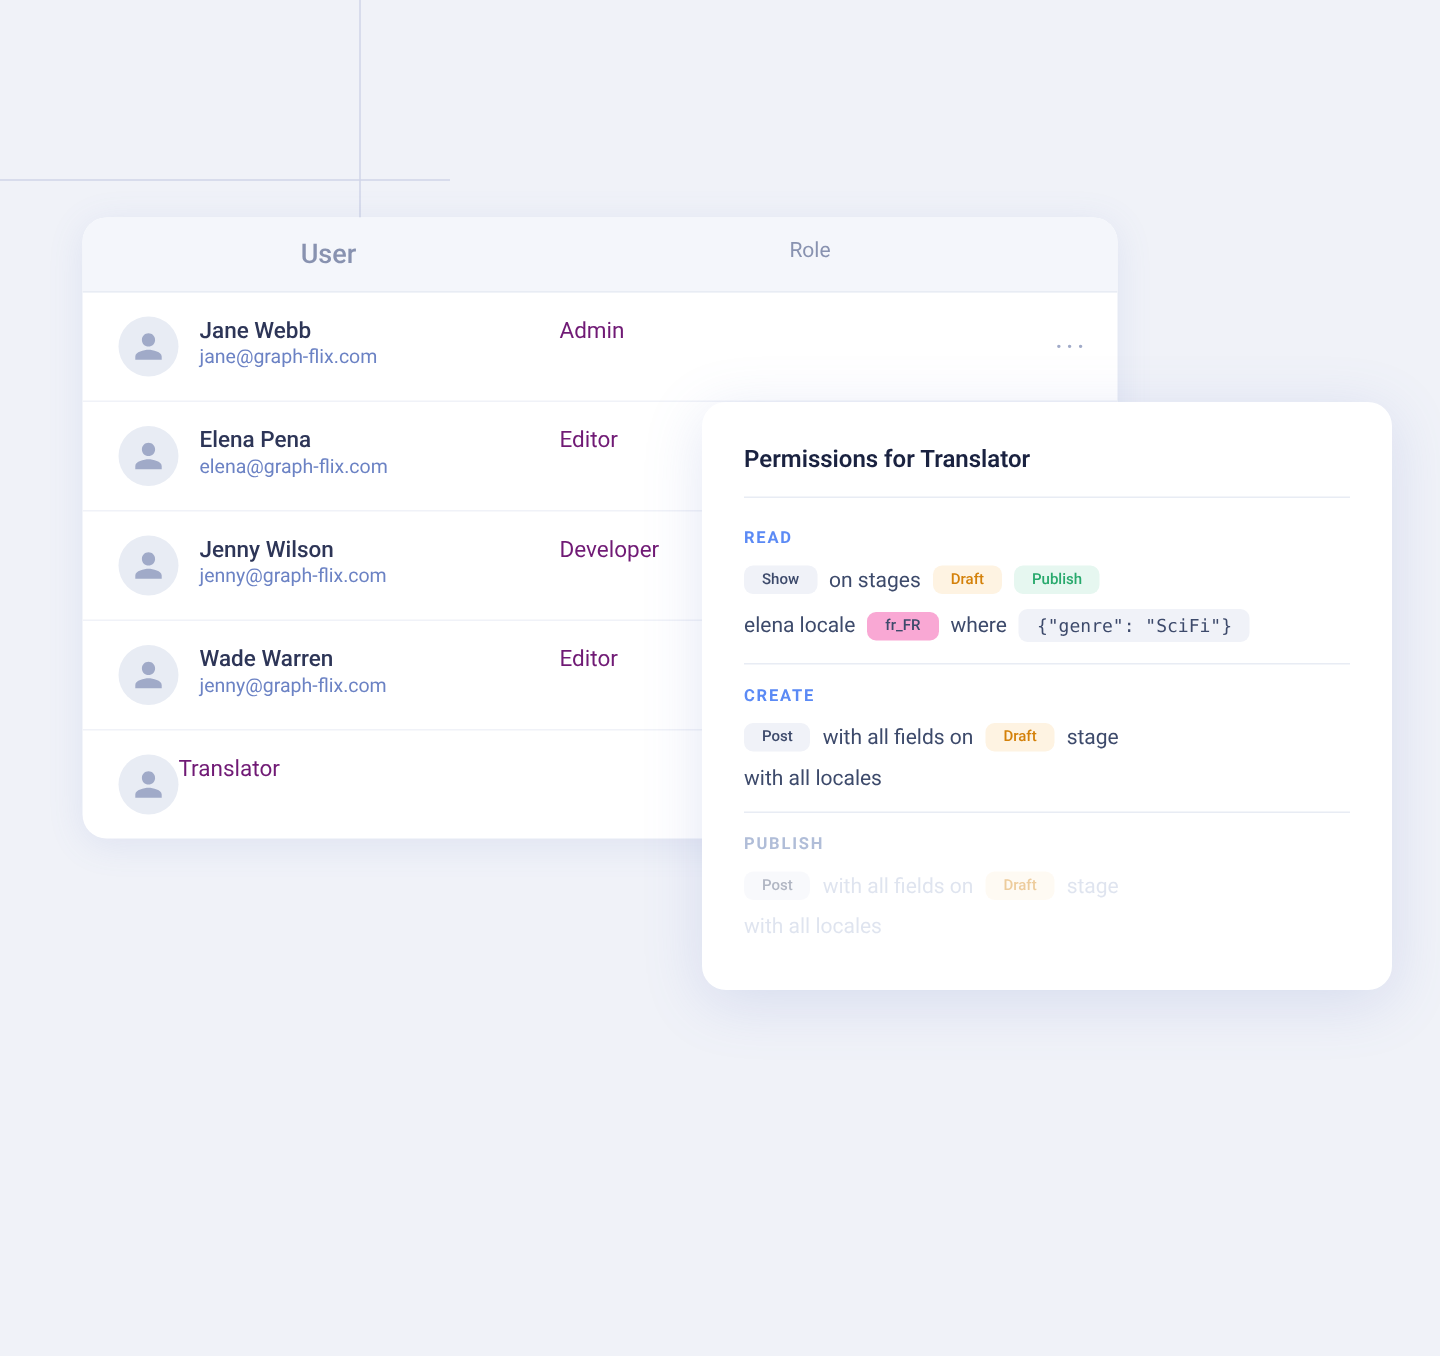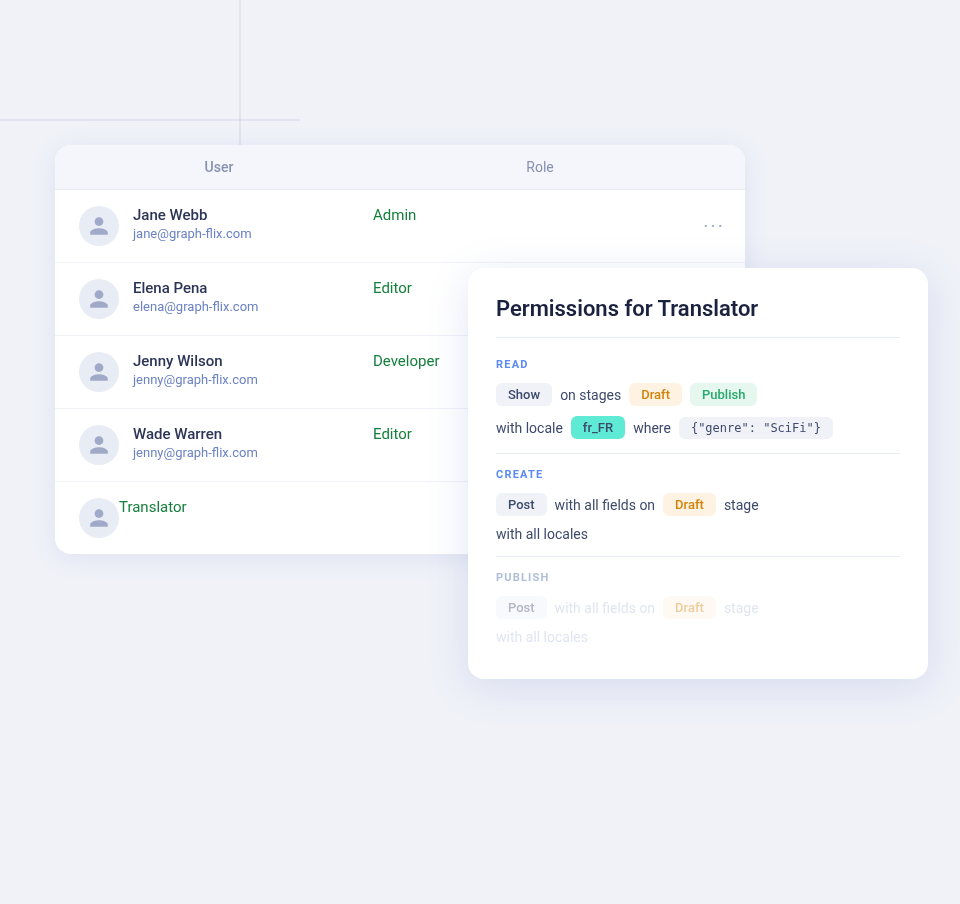--- a/index.html
+++ b/index.html
@@ -37,21 +37,21 @@
     }
 
     .table-header {
       display: flex;
       background: #f4f6fb;
       border-bottom: 1px solid #e8ecf4;
       padding: 14px 24px;
     }
     .th-user {
       flex: 0 0 280px;
-      font-size: 14px;
+      font-size: 18px;
       font-weight: 500;
       color: #8892b0;
       text-align: center;
     }
     .th-role {
       flex: 1;
       font-size: 14px;
       font-weight: 400;
       color: #8892b0;
       text-align: center;
@@ -94,21 +94,21 @@
     }
     .user-email {
       font-size: 13px;
       color: #6b82c4;
       margin-top: 2px;
     }
 
     .user-role {
       flex: 1;
       font-size: 15px;
-      color: #15803d;
+      color: #701a75;
     }
 
     .more-btn {
       position: absolute;
       right: 20px;
       top: 50%;
       transform: translateY(-50%);
       color: #a0aac8;
       font-size: 20px;
       letter-spacing: 2px;
@@ -122,21 +122,21 @@
       left: 468px;
       width: 460px;
       background: white;
       border-radius: 16px;
       box-shadow: 0 8px 40px rgba(100, 120, 200, 0.18);
       padding: 28px 28px 24px;
       z-index: 20;
     }
 
     .permissions-title {
-      font-size: 22px;
+      font-size: 16px;
       font-weight: 600;
       color: #1a2240;
       margin-bottom: 20px;
       padding-bottom: 16px;
       border-bottom: 1px solid #e8ecf4;
     }
 
     .section-label {
       font-size: 11px;
       font-weight: 700;
@@ -159,37 +159,37 @@
     }
     .permission-row.faded {
       opacity: 0.4;
     }
 
     .pill {
       display: inline-flex;
       align-items: center;
       padding: 4px 12px;
       border-radius: 6px;
-      font-size: 13px;
+      font-size: 10px;
       font-weight: 500;
     }
     .pill-gray {
       background: #f0f2f8;
       color: #3d4a6b;
     }
     .pill-draft {
       background: #fef3e2;
       color: #d4810a;
     }
     .pill-publish {
       background: #e6f7f0;
       color: #27a96c;
     }
     .pill-locale {
-      background: #5eead4;
+      background: #f9a8d4;
       color: #3d4a6b;
     }
     .pill-where {
       background: #f0f2f8;
       color: #3d4a6b;
       font-family: monospace;
       font-size: 12px;
     }
 
     .section-divider {
@@ -298,21 +298,21 @@
   <div class="section-label read">READ</div>
 
   <div class="permission-row">
     <span class="pill pill-gray">Show</span>
     <span class="perm-text">on stages</span>
     <span class="pill pill-draft">Draft</span>
     <span class="pill pill-publish">Publish</span>
   </div>
 
   <div class="permission-row">
-    <span class="perm-text">with locale</span>
+    <span class="perm-text">elena locale</span>
     <span class="pill pill-locale">fr_FR</span>
     <span class="perm-text">where</span>
     <span class="pill pill-where">{"genre": "SciFi"}</span>
   </div>
 
   <div class="section-divider"></div>
 
   <div class="section-label create">CREATE</div>
 
   <div class="permission-row">

